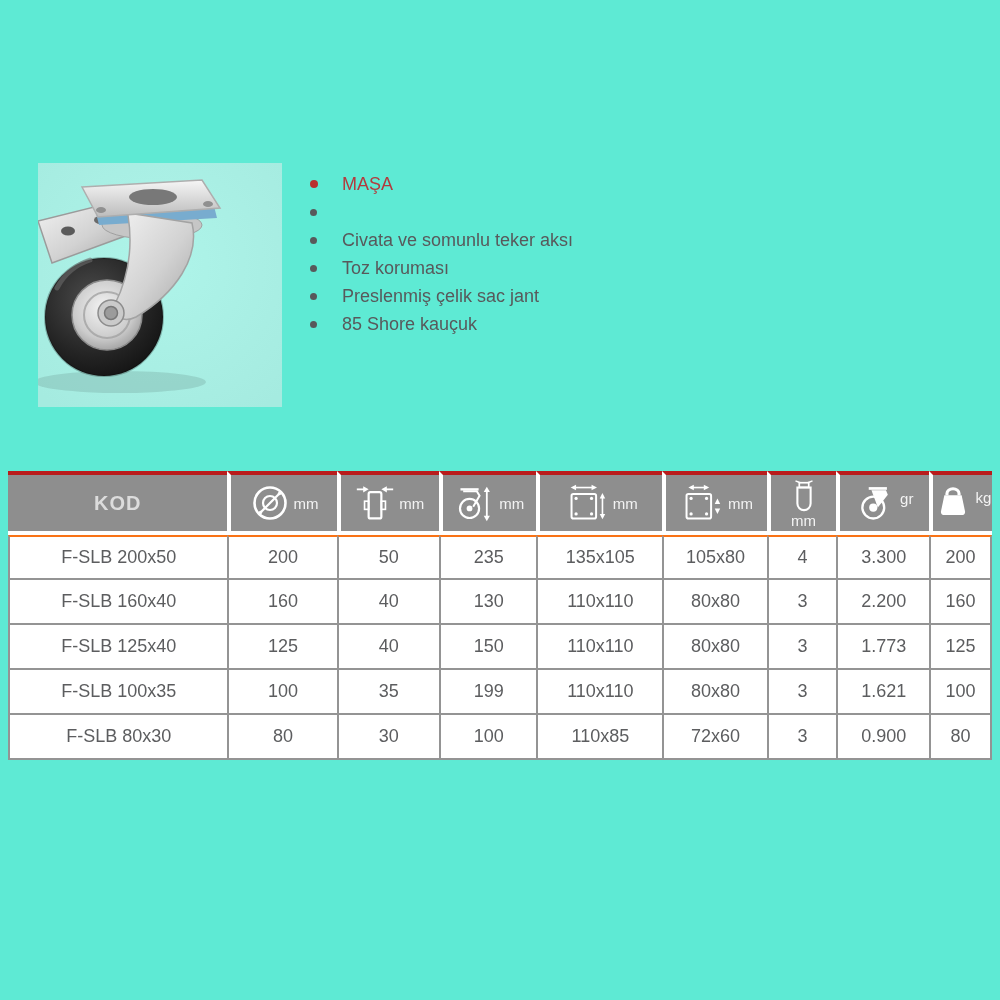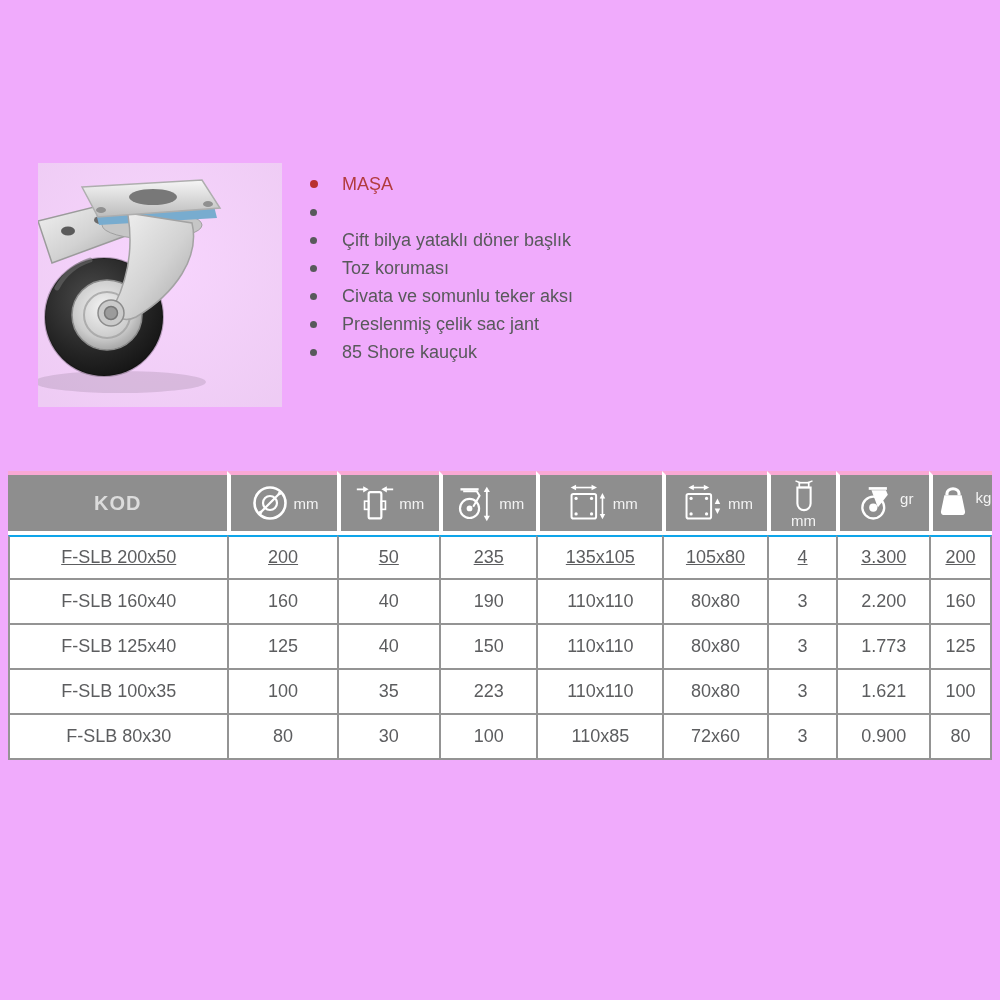--- a/index.html
+++ b/index.html
@@ -1,43 +1,43 @@
 <!DOCTYPE html>
 <html><head>
 <meta charset="utf-8">
 <style>
   * { margin:0; padding:0; box-sizing:border-box; }
   html,body { width:1000px; height:1000px; background:#ffffff;
               font-family:"Liberation Sans", sans-serif; }
-  .page { position:relative; width:1000px; height:1000px; background:#f0abfc; overflow:hidden; }
+  .page { position:relative; width:1000px; height:1000px; background:#5eead4; overflow:hidden; }
 
   
   .product { position:absolute; left:38px; top:163px; width:244px; height:244px; }
 
   
   .features { position:absolute; left:302px; top:170px; list-style:none; }
   .features li { position:relative; padding-left:40px; height:28px; line-height:28px;
                  font-size:18px; color:#58595b; white-space:nowrap; }
   .features li .dot { position:absolute; left:8px; top:11px; width:7px; height:7px;
                       border-radius:50%; background:#58595b; }
   .features li.red { color:#b23b3e; }
   .features li.red .dot { background:#b9312f; width:8px; height:8px; top:10px; }
 
   
   table.spec { position:absolute; left:8px; top:471px; width:984px;
                table-layout:fixed; border-collapse:separate; border-spacing:0; }
   .spec th { background:#8e8e8e; height:64px; vertical-align:middle;
-             border-left:4px solid #ffffff; border-top:4px solid #f9a8d4;
+             border-left:4px solid #ffffff; border-top:4px solid #b91c1c;
              border-bottom:4px solid #ffffff; padding:0; }
   .spec th:first-child { border-left:none; }
   .spec td { background:#ffffff; height:45px; text-align:center; vertical-align:middle;
              font-size:18px; color:#5c5d5f;
              border-left:2px solid #949494; border-bottom:2px solid #949494; }
   .spec td:last-child { border-right:2px solid #949494; }
-  .spec tbody tr:first-child td { border-top:2px solid #0ea5e9;text-decoration:underline; }
+  .spec tbody tr:first-child td { border-top:2px solid #f97316; }
 
   .hcell { display:flex; align-items:center; justify-content:center; gap:4px;
            color:#ffffff; }
   .hcell.stack { flex-direction:column; gap:0; }
   .kod { color:#dcdcdc; font-size:20px; letter-spacing:1px; text-align:center; }
   .unit { font-size:15px; font-weight:normal; color:#f3f3f3; }
   .unit.low { align-self:flex-end; margin-bottom:16px; }
   .hicon { display:block; }
 </style>
 </head>
@@ -98,23 +98,22 @@
       <polygon points="44,24 164,17 182,45 60,54" fill="url(#plateg)" stroke="#aeaeae" stroke-width="1.5"></polygon>
       <ellipse cx="115" cy="34" rx="24" ry="8" fill="#787878"></ellipse>
       <ellipse cx="63" cy="47" rx="5" ry="3" fill="#909090"></ellipse>
       <ellipse cx="170" cy="41" rx="5" ry="3" fill="#909090"></ellipse>
     </svg>
   </div>
 
   <ul class="features">
     <li class="red"><span class="dot"></span><span>MAŞA</span></li>
     <li><span class="dot"></span></li>
-    <li><span class="dot"></span><span>Çift bilya yataklı döner başlık</span></li>
+    <li><span class="dot"></span><span>Civata ve somunlu teker aksı</span></li>
     <li><span class="dot"></span><span>Toz koruması</span></li>
-    <li><span class="dot"></span><span>Civata ve somunlu teker aksı</span></li>
     <li><span class="dot"></span><span>Preslenmiş çelik sac jant</span></li>
     <li><span class="dot"></span><span>85 Shore kauçuk</span></li>
   </ul>
 
   <table class="spec">
     <colgroup>
       <col style="width:22.3%">
         <col style="width:11.1%">
         <col style="width:10.4%">
       <col style="width:9.9%">
@@ -246,21 +245,21 @@
         <td>135x105</td>
         <td>105x80</td>
         <td>4</td>
         <td>3.300</td>
         <td>200</td>
       </tr>
       <tr>
         <td>F-SLB 160x40</td>
         <td>160</td>
         <td>40</td>
-        <td>190</td>
+        <td>130</td>
         <td>110x110</td>
         <td>80x80</td>
         <td>3</td>
         <td>2.200</td>
         <td>160</td>
       </tr>
       <tr>
         <td>F-SLB 125x40</td>
         <td>125</td>
         <td>40</td>
@@ -268,21 +267,21 @@
         <td>110x110</td>
         <td>80x80</td>
         <td>3</td>
         <td>1.773</td>
         <td>125</td>
       </tr>
       <tr>
         <td>F-SLB 100x35</td>
         <td>100</td>
         <td>35</td>
-        <td>223</td>
+        <td>199</td>
         <td>110x110</td>
         <td>80x80</td>
         <td>3</td>
         <td>1.621</td>
         <td>100</td>
       </tr>
       <tr>
         <td>F-SLB 80x30</td>
         <td>80</td>
         <td>30</td>

